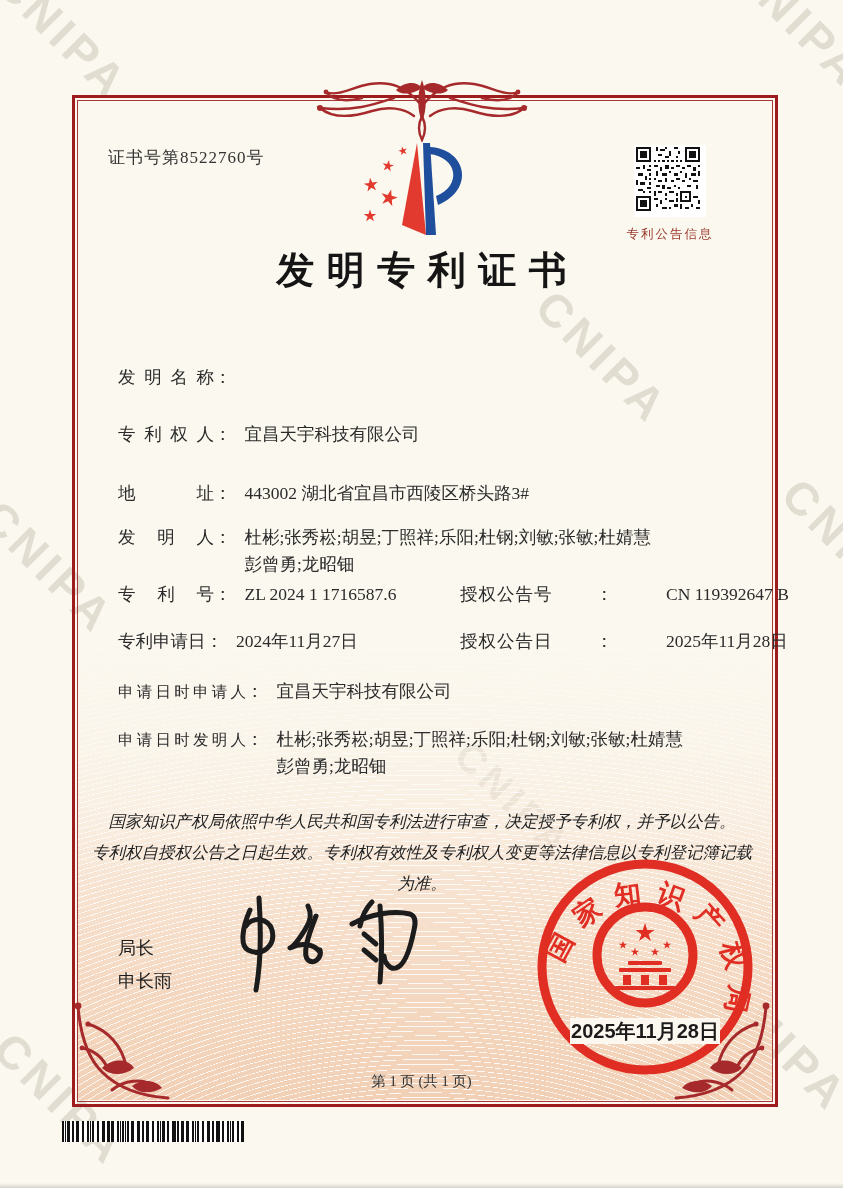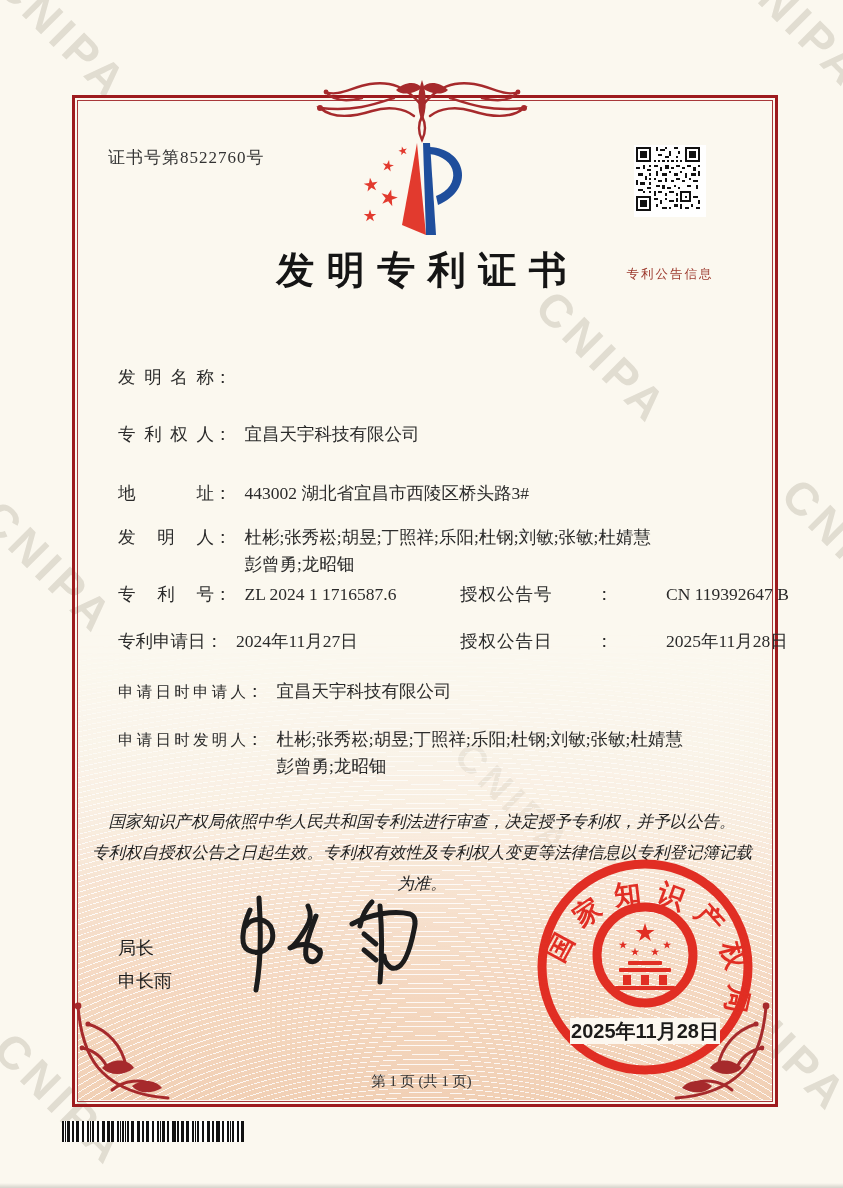--- a/index.html
+++ b/index.html
@@ -20,21 +20,21 @@
     mask-image:linear-gradient(180deg,transparent 0,#000 55%);}
   
   .frame{position:absolute;left:72px;top:95px;width:700px;height:1006px;border:3px solid #9e1b1e;z-index:2;}
   .frame::after{content:"";position:absolute;inset:2px;border:1px solid #a8383a;}
   .ornament{position:absolute;z-index:3;}
   
   .content{position:absolute;inset:0;z-index:4;}
   .certno{position:absolute;left:108px;top:146px;font-size:17px;letter-spacing:1px;color:#333;}
   .qrbox{position:absolute;left:634px;top:145px;width:68px;height:68px;background:#fff;padding:2px;}
   .qrcaption{position:absolute;left:612px;top:226px;width:116px;text-align:center;font-size:12.5px;
-             letter-spacing:2px;color:#9c382c;margin-top:40px;}
+             letter-spacing:2px;color:#9c382c;}
   .title{position:absolute;left:0;top:245px;width:100%;text-align:center;font-size:38px;font-weight:bold;
          letter-spacing:.33em;padding-left:.33em;box-sizing:border-box;color:#151515;}
   .row{position:absolute;left:118px;display:flex;align-items:flex-start;font-size:17.5px;line-height:27px;}
   .lab{display:inline-block;width:96px;text-align:justify;text-align-last:justify;white-space:nowrap;}
   .lab.long{width:128px;font-size:15.5px;}
   .colon{display:inline-block;}
   .val{margin-left:13px;white-space:nowrap;}
   .pair2{position:absolute;left:342px;top:0;display:flex;white-space:nowrap;gap:43px;}
   .pair2 .lab2{letter-spacing:1px;}
   .pair2 .val{margin-left:10px;}

